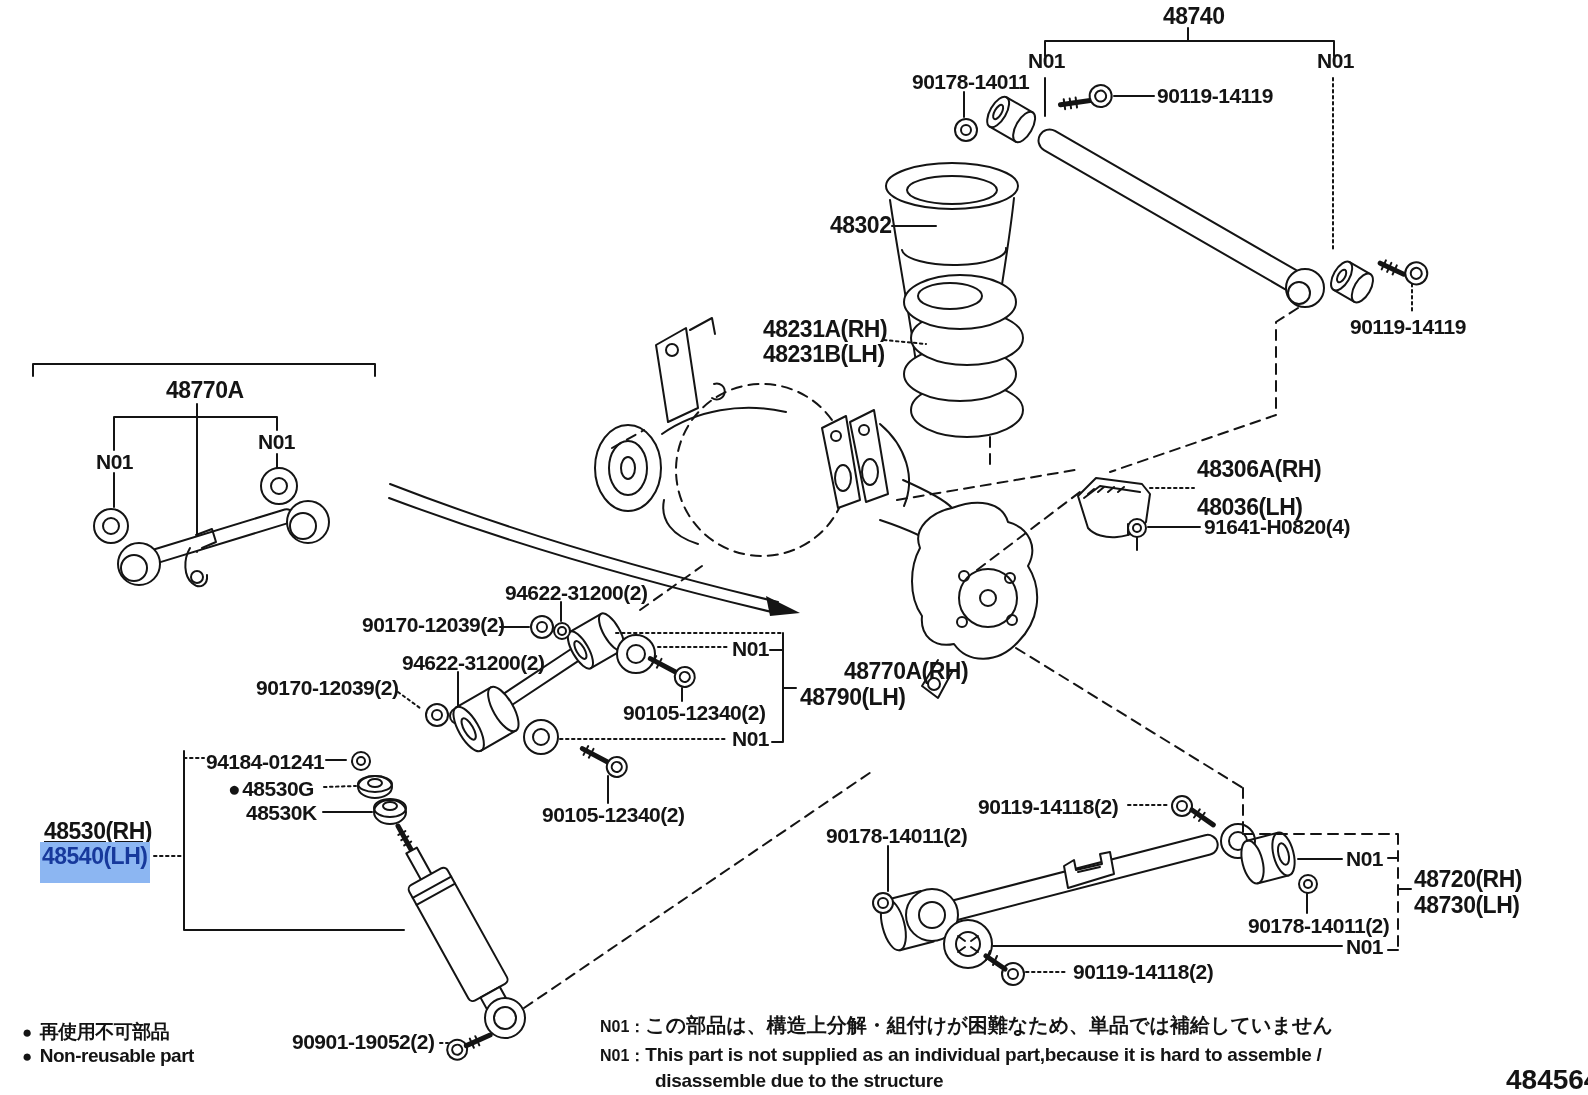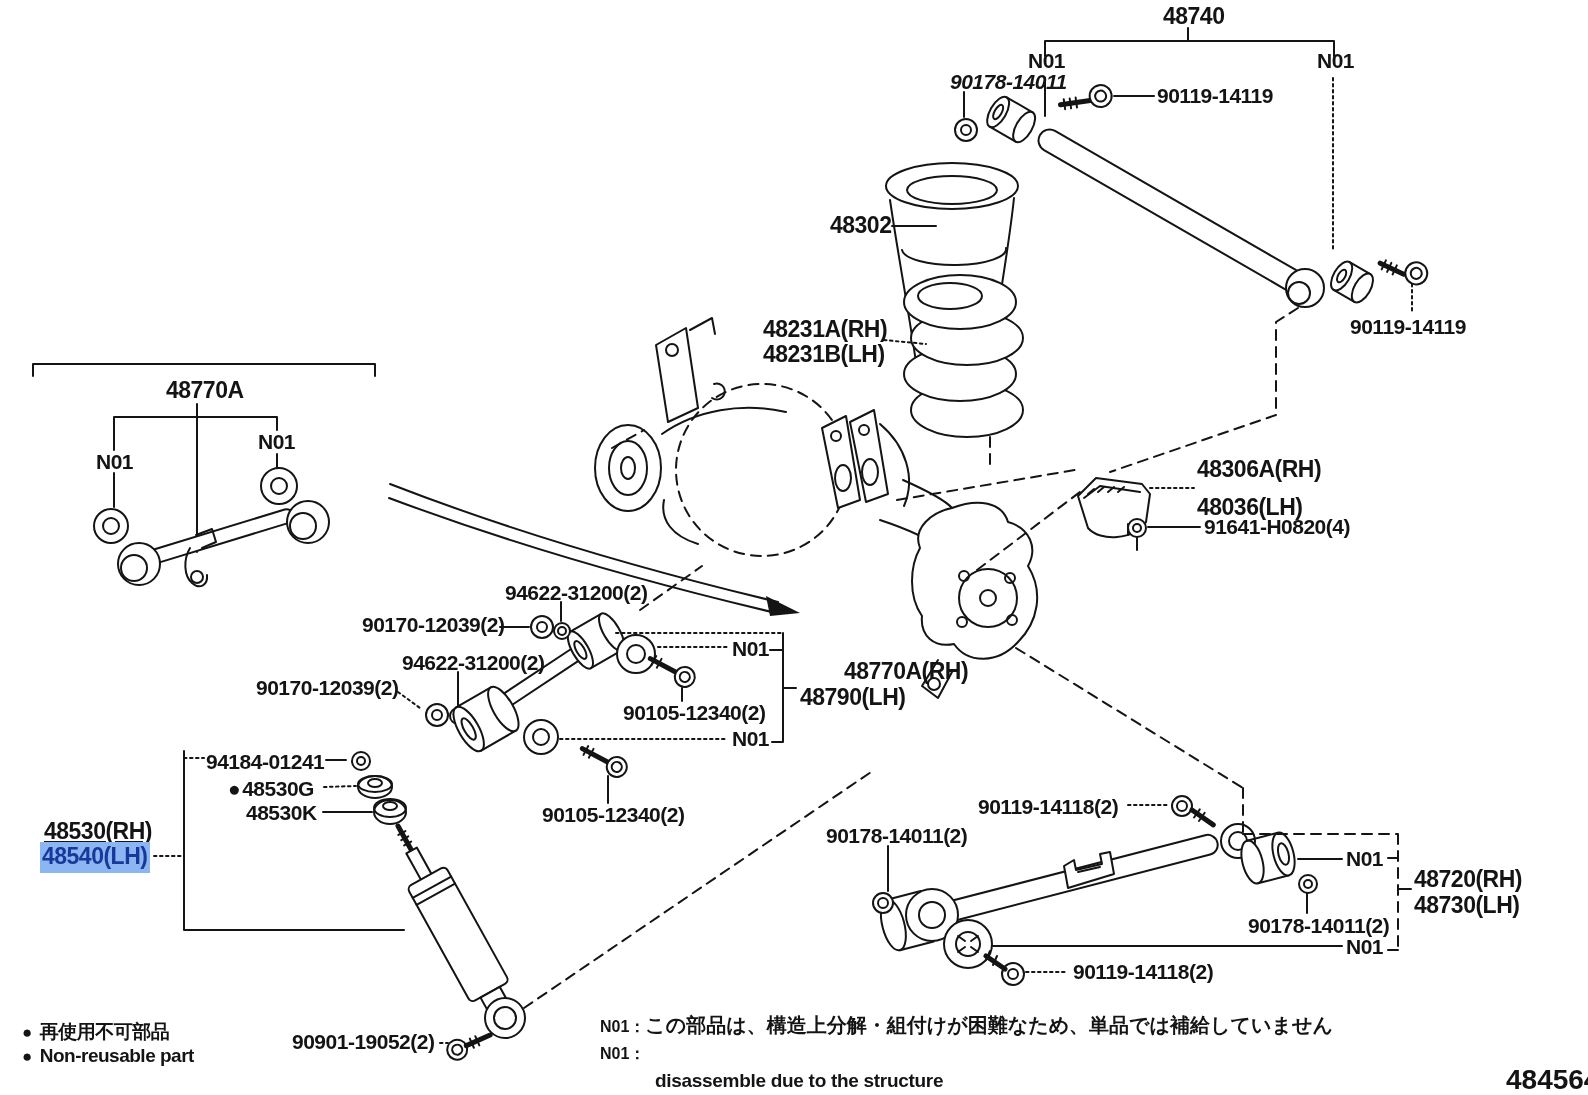--- a/index.html
+++ b/index.html
@@ -10,21 +10,21 @@
   #art .f{fill:#ffffff;}
   #art .th{stroke-width:5;}
   #art .dash{stroke-dasharray:10 7;}
   #art .dot{stroke-dasharray:2.5 3.5;}
   #art .solidfill{fill:#141414;stroke:none;}
   .lbl{position:absolute;font-weight:bold;font-size:21px;line-height:1.02;
        letter-spacing:-0.5px;white-space:nowrap;color:#141414;}
   .big{font-size:23px;}
   .n01{font-size:21px;}
   .hdr{font-size:19px;letter-spacing:0;}
-  .hl{background:#8cb6f2;color:#17399c;padding:1px 3px 4px 2px;}
+  .hl{background:#8cb6f2;color:#17399c;padding:1px 3px 14px 2px;}
   .legend{font-size:19px;}
   .legend .bullet{font-size:17px;margin-right:8px;}
   .noteline{position:absolute;display:flex;align-items:baseline;white-space:nowrap;}
   .note-prefix{font-weight:bold;font-size:16px;letter-spacing:0;}
   .note-jp{font-weight:bold;font-size:20px;letter-spacing:0;}
   .note-en{font-weight:bold;font-size:19px;letter-spacing:-0.3px;}
   .doc{font-size:28px;font-weight:bold;letter-spacing:0;}
   .gbullet{margin-right:2px;}
 </style>
 </head>
@@ -302,21 +302,21 @@
     <path d="M1307,893 V913"></path>
     <path d="M1298,859 H1342"></path>
     <path class="dash" d="M1243,788 V834 M1243,834 H1398 M1398,834 V952"></path>
     <path d="M1388,858 H1398 M1398,889 H1411 M1388,950 H1398"></path>
   </g>
 </svg>
 
 <div class="lbl big" style="left:1163px;top:5px;">48740</div>
 <div class="lbl n01" style="left:1028px;top:50px;">N01</div>
 <div class="lbl n01" style="left:1317px;top:50px;">N01</div>
-<div class="lbl" style="left:950px;top:71px;font-style:italic;">90178-14011</div>
+<div class="lbl" style="left:912px;top:71px;">90178-14011</div>
 <div class="lbl" style="left:1157px;top:85px;">90119-14119</div>
 <div class="lbl" style="left:1350px;top:316px;">90119-14119</div>
 <div class="lbl big" style="left:830px;top:214px;">48302</div>
 <div class="lbl big" style="left:763px;top:318px;">48231A(RH)</div>
 <div class="lbl big" style="left:763px;top:343px;">48231B(LH)</div>
 
 <div class="lbl big" style="left:166px;top:379px;">48770A</div>
 <div class="lbl n01" style="left:96px;top:451px;">N01</div>
 <div class="lbl n01" style="left:258px;top:431px;">N01</div>
 
@@ -353,20 +353,21 @@
 
 <div class="lbl legend" style="left:22px;top:1022px;"><span class="bullet">●</span><span>再使用不可部品</span></div>
 <div class="lbl legend" style="left:22px;top:1046px;"><span class="bullet">●</span><span>Non-reusable part</span></div>
 
 <div class="noteline" style="left:600px;top:1012px;">
   <span class="note-prefix">N01：</span>
   <span class="note-jp">この部品は、構造上分解・組付けが困難なため、単品では補給していません</span>
 </div>
 <div class="noteline" style="left:600px;top:1044px;">
   <span class="note-prefix">N01：</span>
+  <span class="note-en">This part is not supplied as an individual part,because it is hard to assemble /</span>
 </div>
 <div class="noteline" style="left:655px;top:1070px;">
   <span class="note-en">disassemble due to the structure</span>
 </div>
 
 <div class="lbl doc" style="left:1506px;top:1066px;">484564B</div>
 
 </div>
 
 </body></html>

